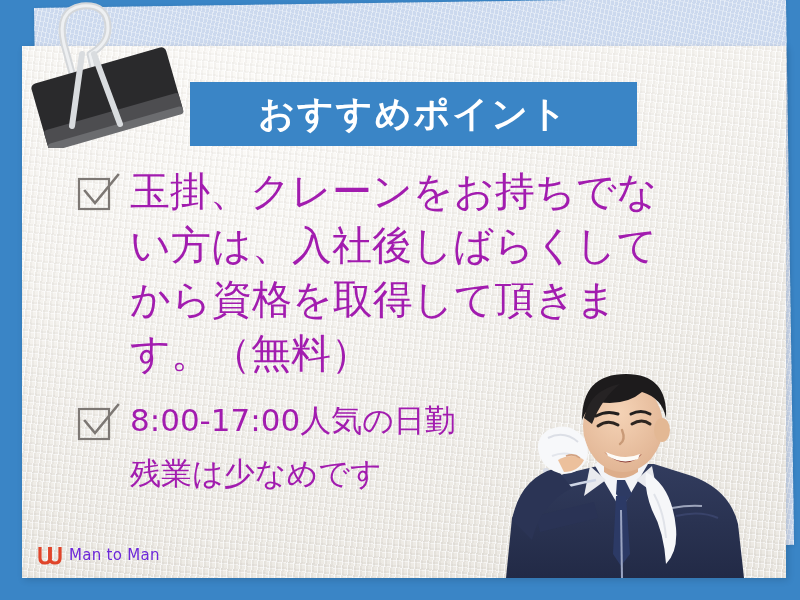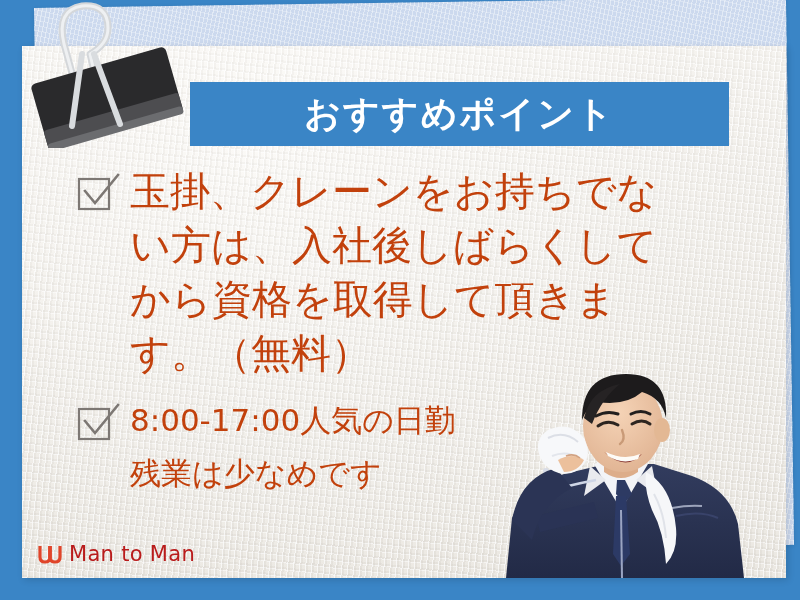--- a/index.html
+++ b/index.html
@@ -55,21 +55,21 @@
 
   .paper-inner { position:absolute; inset:0; z-index:4; }
 
   
   .clip { position:absolute; left:16px; top:-2px; width:170px; height:150px; z-index:9; }
 
   
   .banner {
     position:absolute;
     left:168px; top:36px;
-    width:539px; height:64px;
+    width:447px; height:64px;
     background:#3a85c6;
     display:flex; align-items:center; justify-content:center;
     z-index:6;
   }
   .banner-text {
     color:#ffffff;
     font-size:36px;
     font-weight:600;
     letter-spacing:2px;
     line-height:1;
@@ -78,39 +78,39 @@
   }
 
   
   .bullets { position:absolute; left:54px; top:118px; width:680px; z-index:6; }
   .bullet { display:flex; align-items:flex-start; margin-bottom:14px; }
   .bullet:last-child{ margin-bottom:0; }
 
   .check-icon { flex:0 0 auto; width:46px; height:46px; margin-right:8px; margin-top:6px; }
 
   .bullet-text {
-    color:#c2410c;
+    color:#a21caf;
     font-size:40px;
     line-height:54px;
     letter-spacing:0px;
     font-family:"DejaVu Sans","Liberation Sans",sans-serif;
     font-weight:400;
     white-space:pre-line;
     text-indent:0;
   }
   .bullet-text.b2 { font-size:31px; line-height:53px; }
 
   
   .person { position:absolute; right:30px; bottom:0px; width:270px; height:210px; z-index:7; }
 
   
   .logo { position:absolute; left:16px; bottom:12px; display:flex; align-items:center; z-index:8; }
   .logo-mark { width:24px; height:22px; margin-right:7px; }
   .logo-text {
-    font-size:21px; color:#b91c1c; letter-spacing:.3px;
+    font-size:15px; color:#6d28d9; letter-spacing:.3px;
     font-family:"DejaVu Sans","Liberation Sans",sans-serif; font-weight:400;
   }
 </style>
 </head>
 <body>
 
 <div id="stage">
 
   <div class="paper-back"></div>
 

